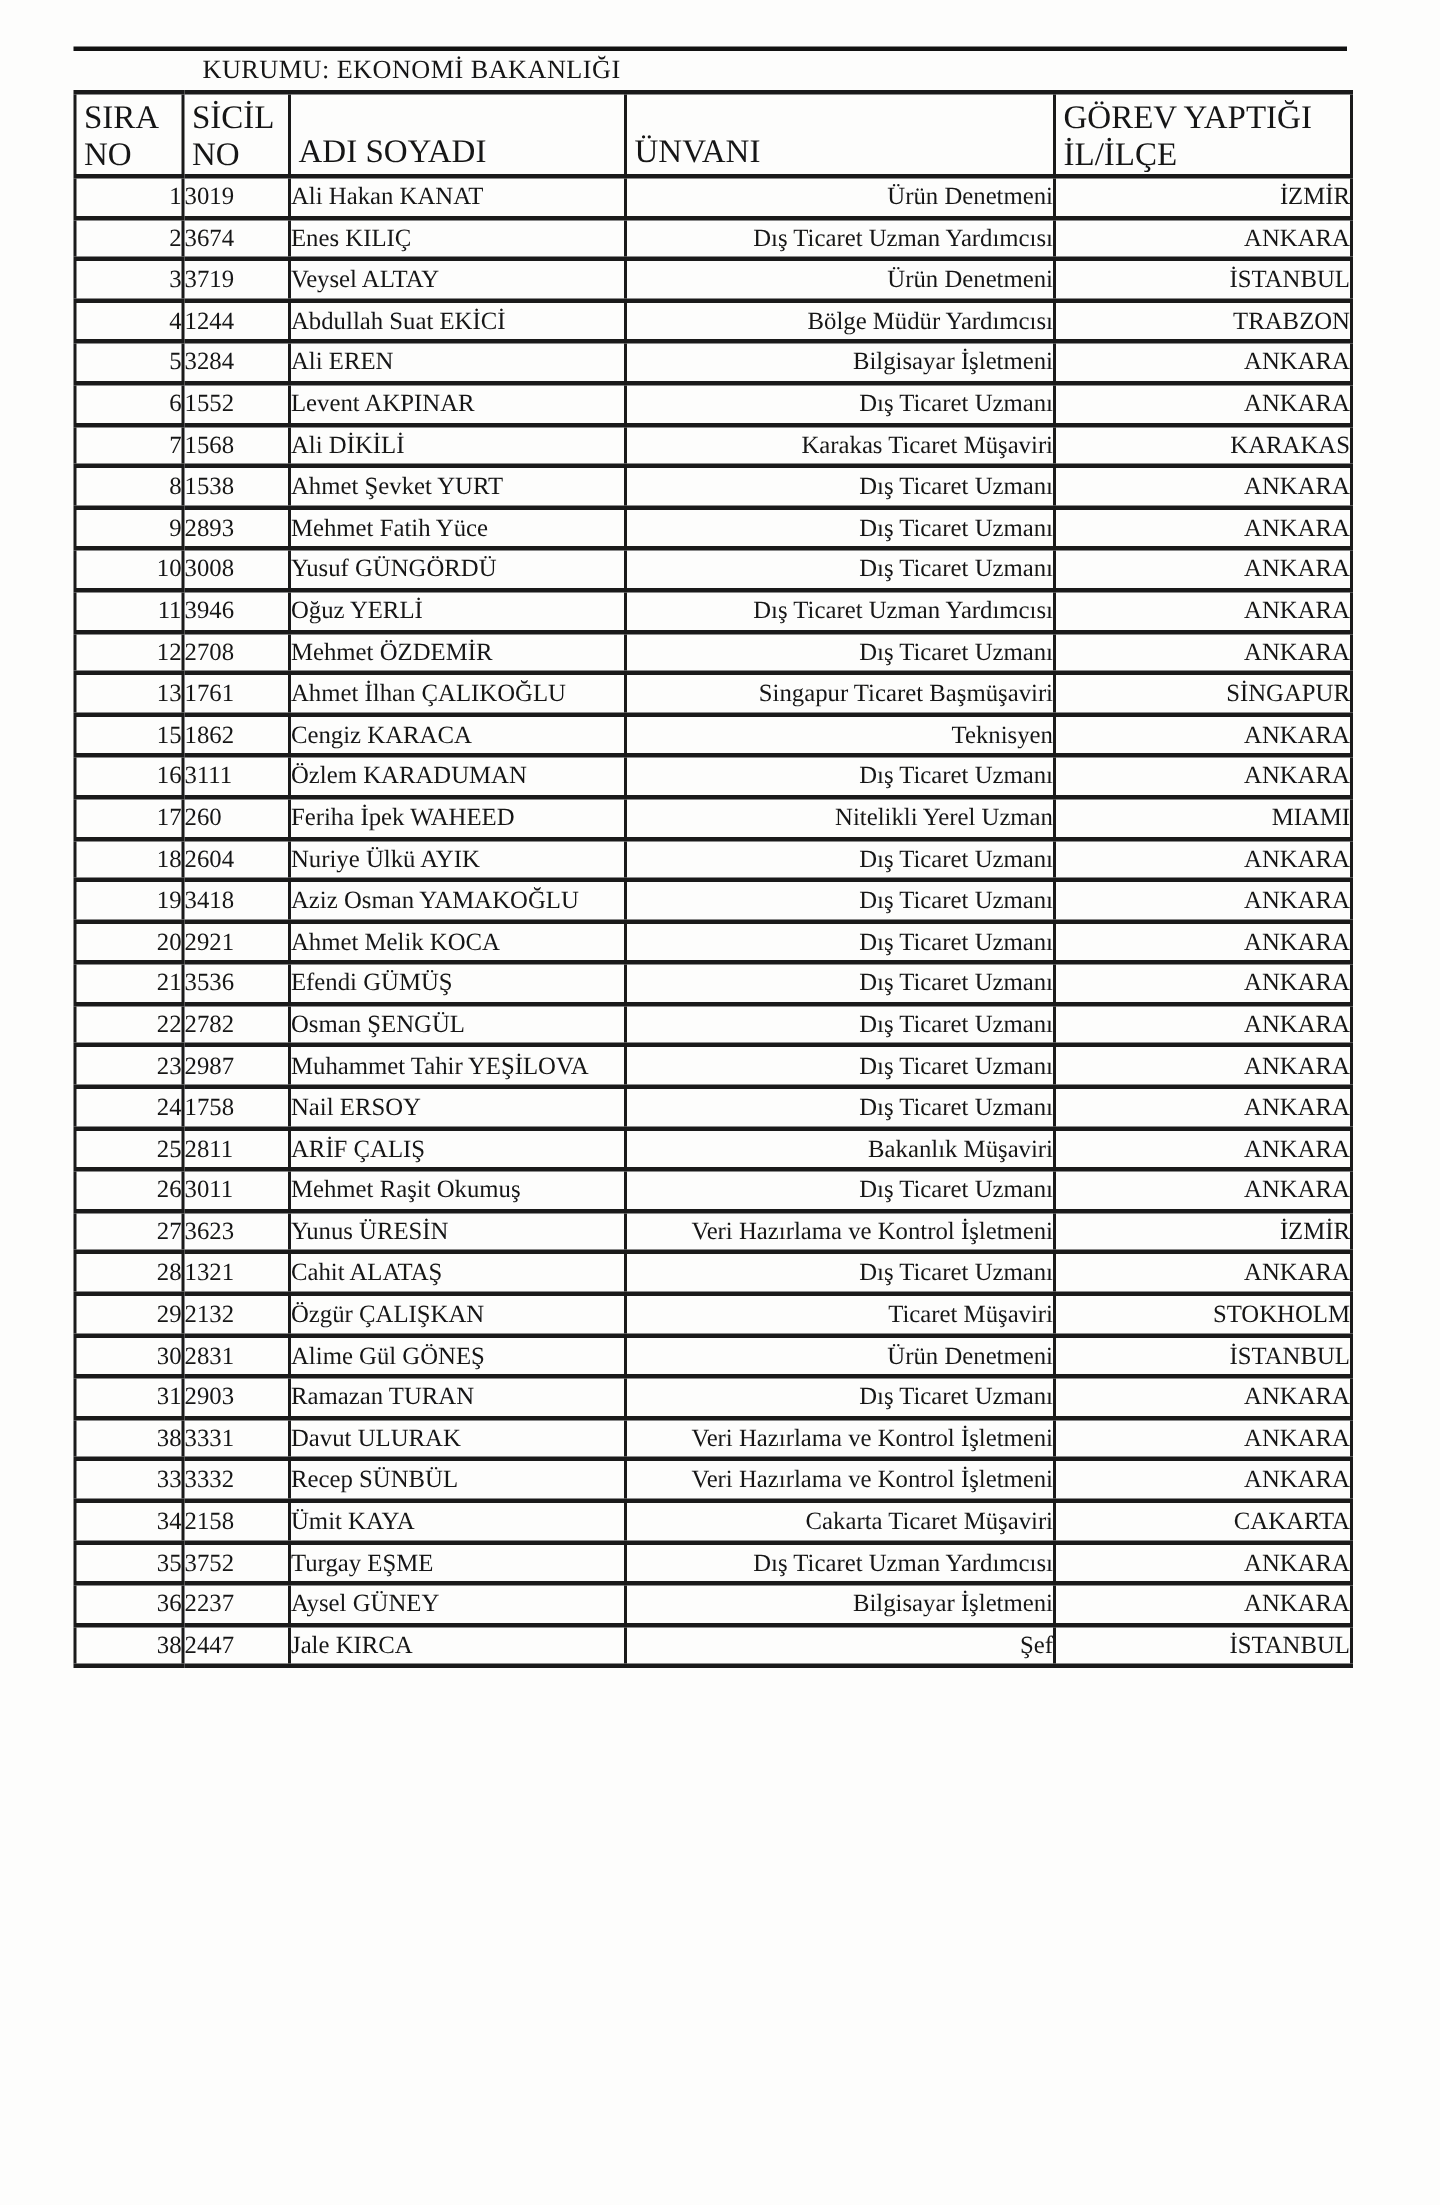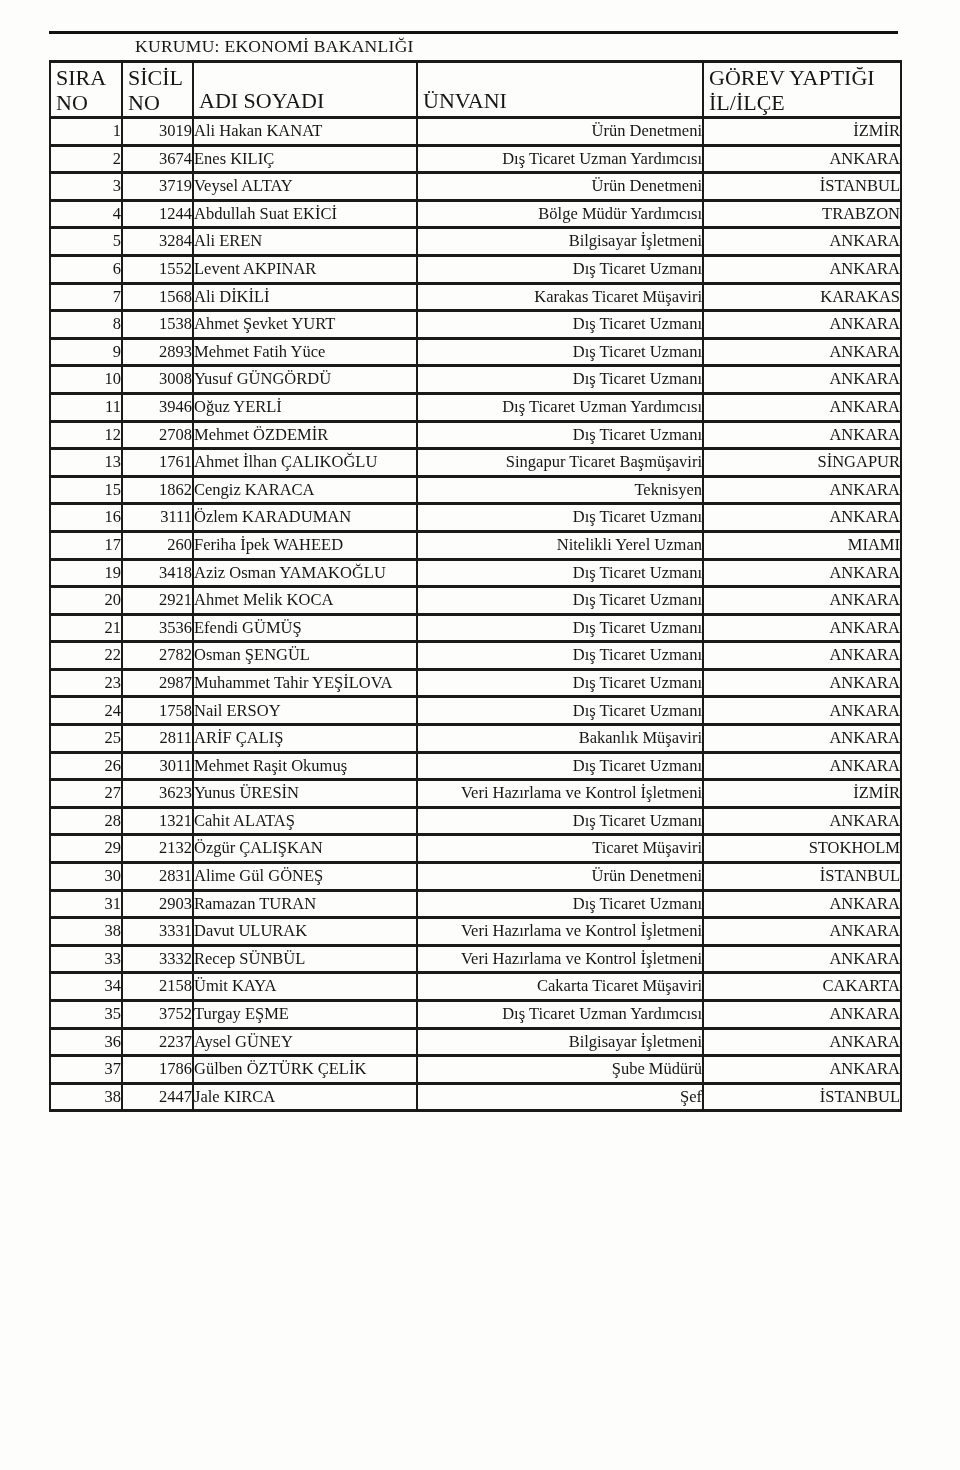--- a/index.html
+++ b/index.html
@@ -69,21 +69,21 @@
     padding: 2px 4px 3px 5px;
     box-sizing: border-box;
   }
   .hdr2 span { display: block; line-height: 1.15; }
   table.roster td {
     height: 24.6px;
     font-size: 16.5px;
     line-height: 1;
   }
   td.cell-sira  { text-align: right; padding-right: 4px; }
-  td.cell-sicil { text-align: right; padding-right: 5px; }
+  td.cell-sicil { padding-right: 5px; }
   td.cell-name  { text-align: left;  padding-left: 5px; margin-left: 29px; }
   td.cell-unvan { text-align: right;  padding-left: 5px; }
   td.cell-il    { text-align: right;  padding-left: 5px; }
 </style>
 </head>
 <body>
 
 <div class="top-rule"></div>
 
 <div class="doc-title">KURUMU: EKONOMİ BAKANLIĞI</div>
@@ -237,20 +237,27 @@
         <td class="cell-il">ANKARA</td>
       </tr>
       <tr>
         <td class="cell-sira">17</td>
         <td class="cell-sicil">260</td>
         <td class="cell-name">Feriha İpek WAHEED</td>
         <td class="cell-unvan">Nitelikli Yerel Uzman</td>
         <td class="cell-il">MIAMI</td>
       </tr>
       <tr>
+        <td class="cell-sira">18</td>
+        <td class="cell-sicil">2604</td>
+        <td class="cell-name">Nuriye Ülkü AYIK</td>
+        <td class="cell-unvan">Dış Ticaret Uzmanı</td>
+        <td class="cell-il">ANKARA</td>
+      </tr>
+      <tr>
         <td class="cell-sira">19</td>
         <td class="cell-sicil">3418</td>
         <td class="cell-name">Aziz Osman YAMAKOĞLU</td>
         <td class="cell-unvan">Dış Ticaret Uzmanı</td>
         <td class="cell-il">ANKARA</td>
       </tr>
       <tr>
         <td class="cell-sira">20</td>
         <td class="cell-sicil">2921</td>
         <td class="cell-name">Ahmet Melik KOCA</td>
@@ -363,27 +370,20 @@
         <td class="cell-il">ANKARA</td>
       </tr>
       <tr>
         <td class="cell-sira">36</td>
         <td class="cell-sicil">2237</td>
         <td class="cell-name">Aysel GÜNEY</td>
         <td class="cell-unvan">Bilgisayar İşletmeni</td>
         <td class="cell-il">ANKARA</td>
       </tr>
       <tr>
-        <td class="cell-sira">37</td>
-        <td class="cell-sicil">1786</td>
-        <td class="cell-name">Gülben ÖZTÜRK ÇELİK</td>
-        <td class="cell-unvan">Şube Müdürü</td>
-        <td class="cell-il">ANKARA</td>
-      </tr>
-      <tr>
         <td class="cell-sira">38</td>
         <td class="cell-sicil">2447</td>
         <td class="cell-name">Jale KIRCA</td>
         <td class="cell-unvan">Şef</td>
         <td class="cell-il">İSTANBUL</td>
       </tr>
     </tbody>
 </table>
 
 </body></html>

